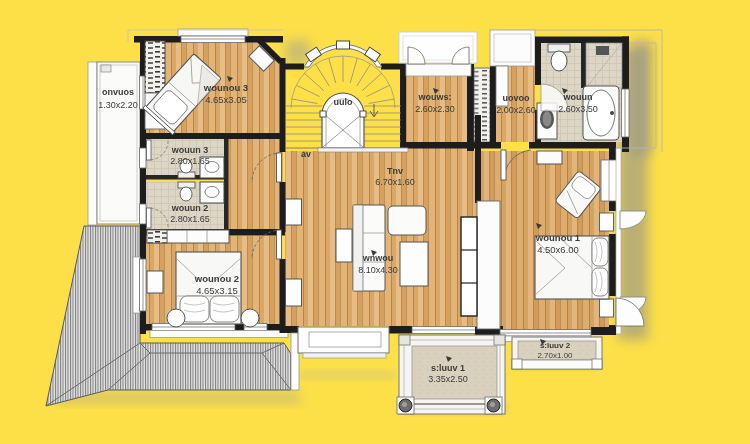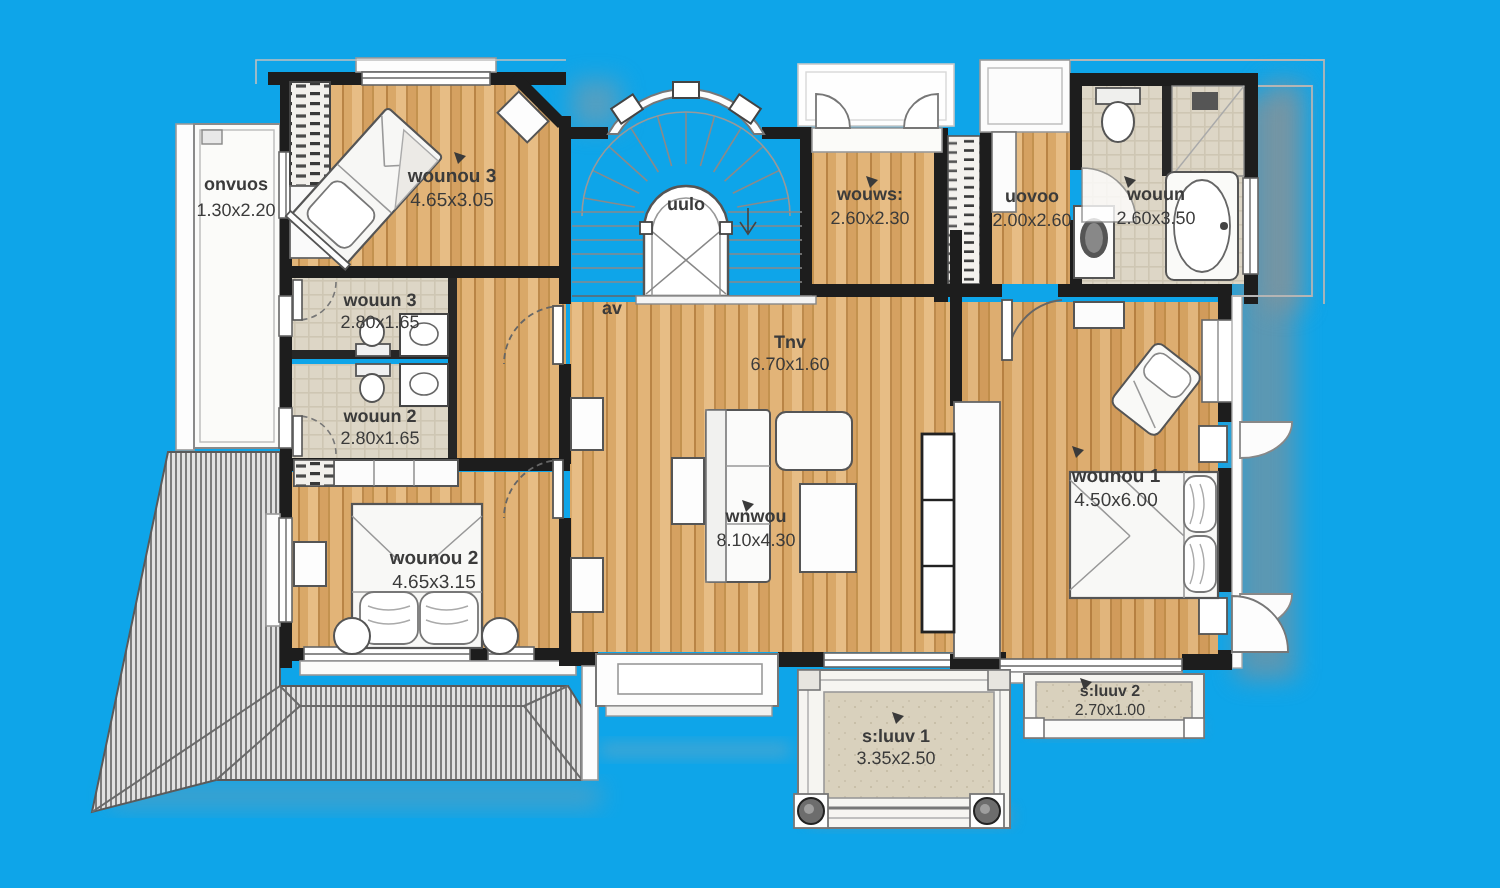--- a/index.html
+++ b/index.html
@@ -1,16 +1,16 @@
 <!DOCTYPE html>
 <html><head>
 <meta charset="utf-8">
 <style>
   html,body{margin:0;padding:0;background:#fff;}
-  #plan{position:relative;width:750px;height:444px;background:#0ea5e9;font-family:"Liberation Sans",sans-serif;overflow:hidden;}
+  #plan{position:relative;width:750px;height:444px;background:#fde047;font-family:"Liberation Sans",sans-serif;overflow:hidden;}
   svg{position:absolute;left:0;top:0;}
   text{font-family:"Liberation Sans",sans-serif;fill:#3b3b3b;}
 </style>
 </head>
 <body>
 
 <div id="plan">
 <svg width="750" height="444" viewBox="0 0 750 444">
 <defs>
   <pattern id="wood" width="22" height="300" patternUnits="userSpaceOnUse">

